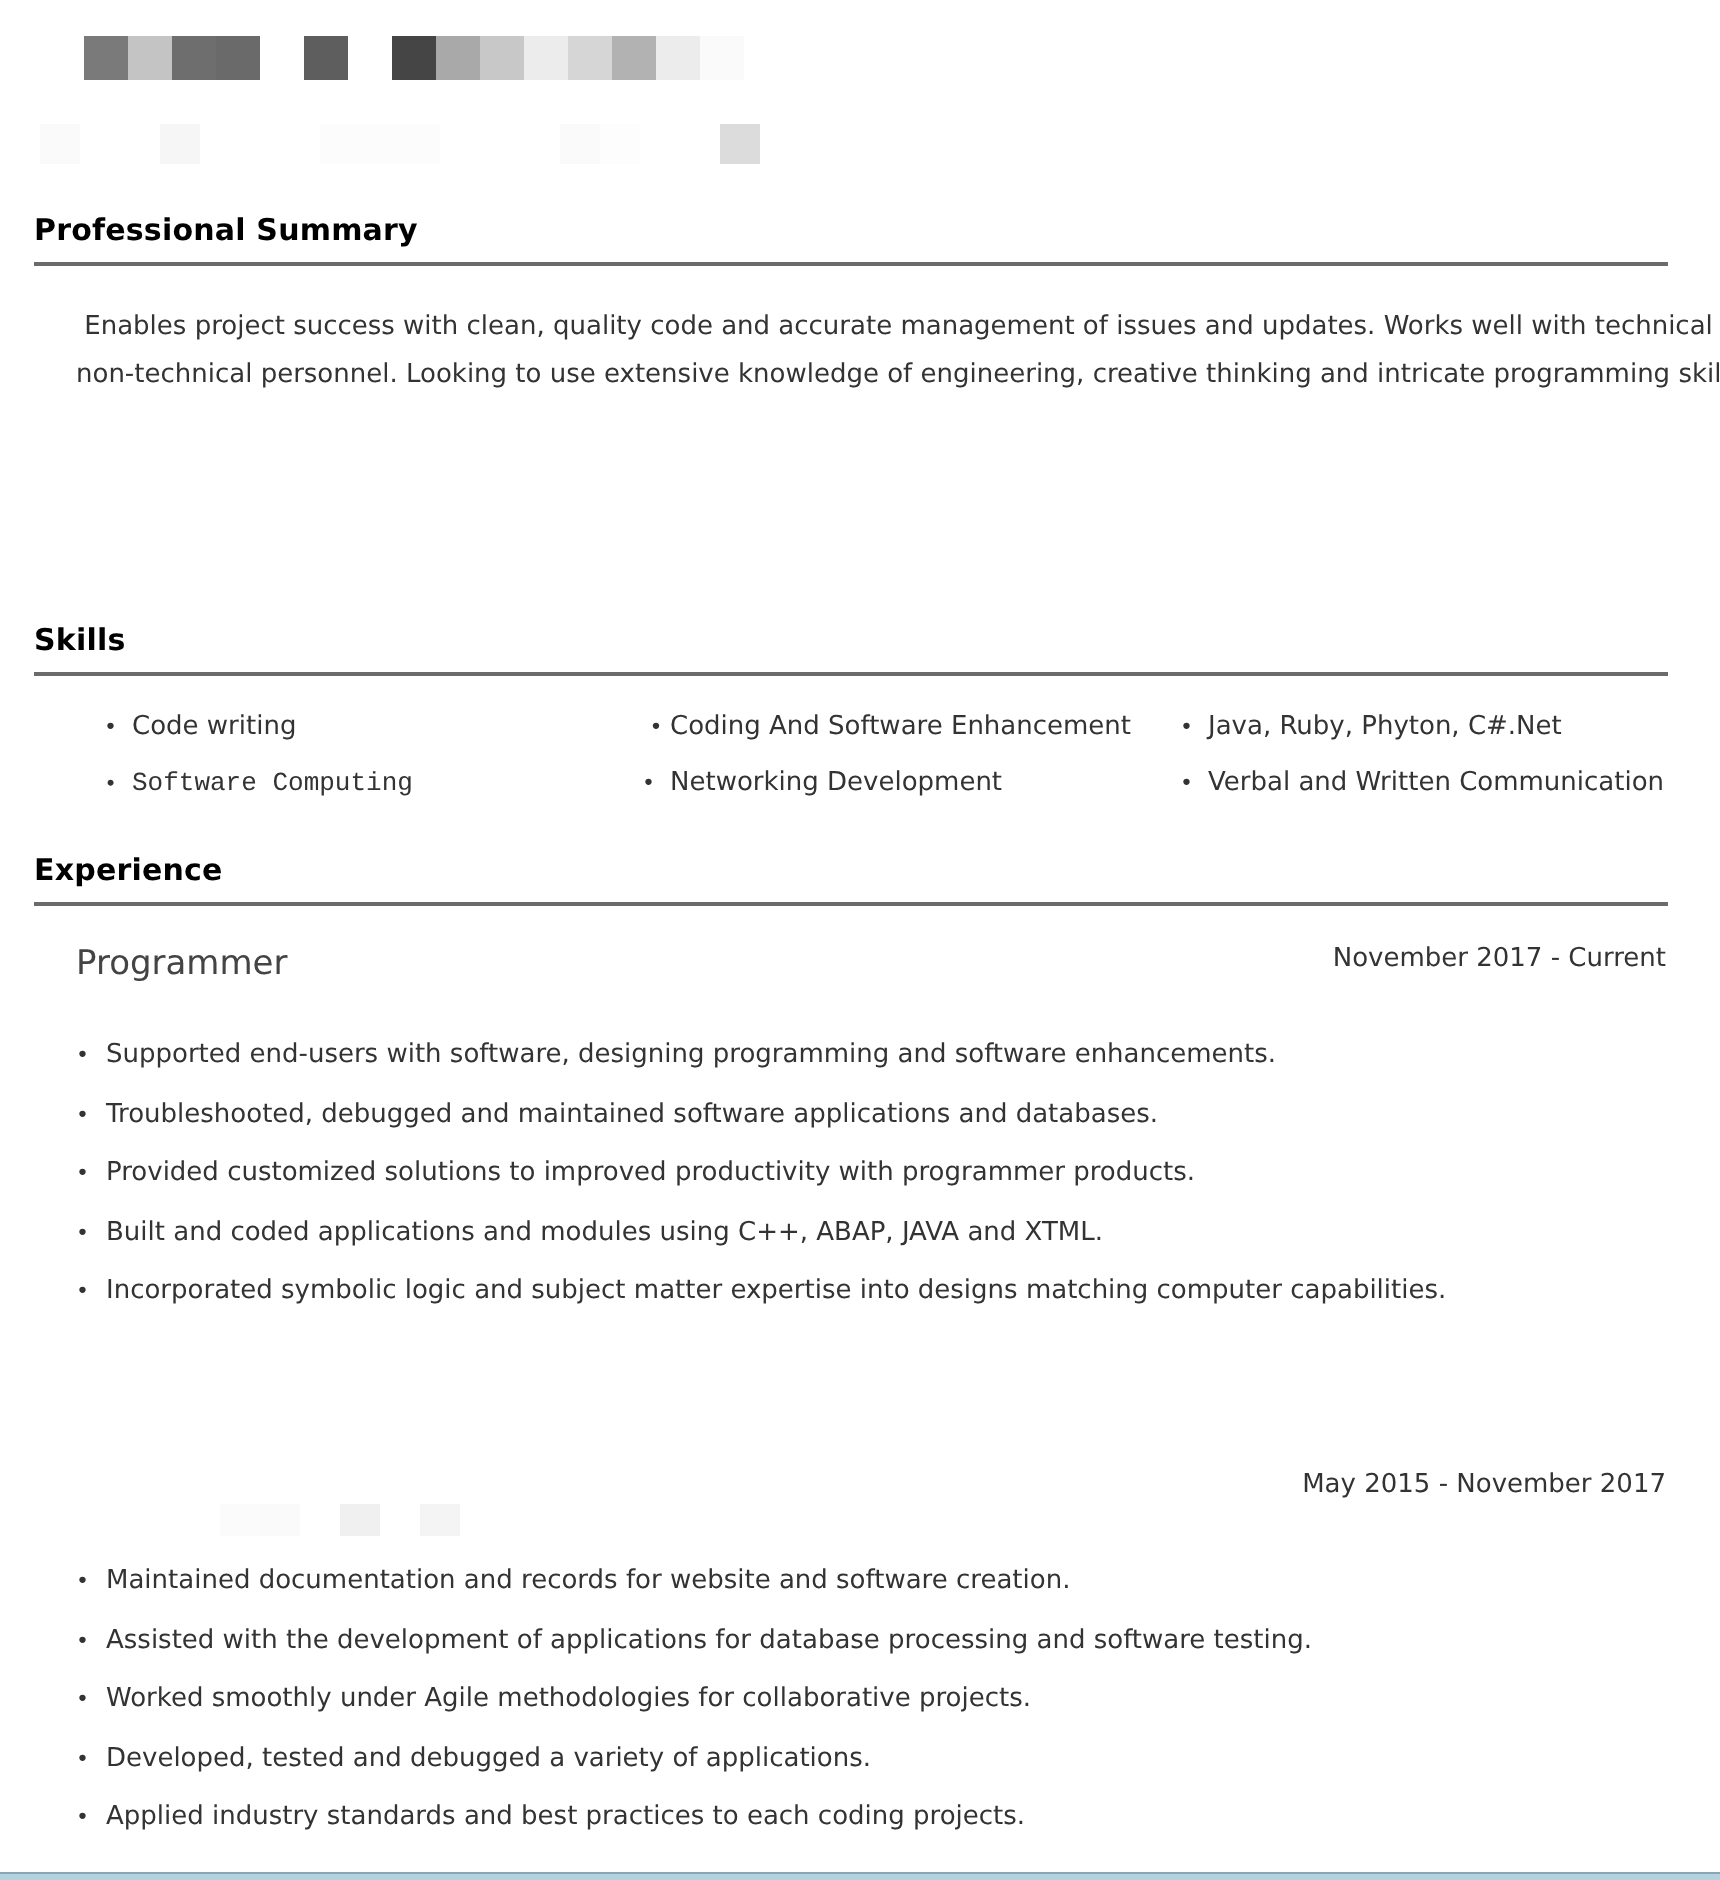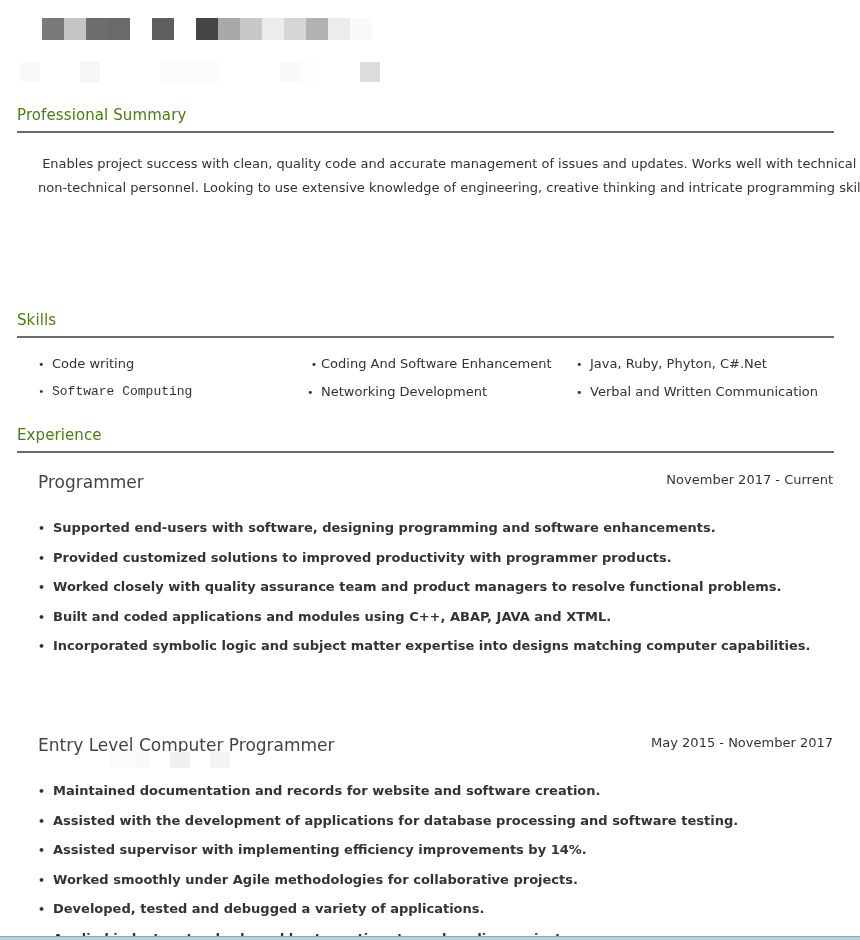--- a/index.html
+++ b/index.html
@@ -31,22 +31,22 @@
       height: 22px;
     }
     .name-mosaic { left: 42px; top: 18px; }
     .contact-mosaic { left: 20px; top: 62px; }
     .contact-mosaic .px { width: 20px; height: 20px; }
 
     .section-title {
       position: absolute;
       left: 17px;
       font-size: 15px;
-      font-weight: normal;
-      color: #4d7c0f;
+      font-weight: bold;
+      color: #000000;
       letter-spacing: 0.1px;
     }
     .section-rule {
       position: absolute;
       left: 17px;
       width: 817px;
       height: 2px;
       background: #6b6b6b;
     }
     .summary {
@@ -65,20 +65,21 @@
       position: absolute;
       left: 38px;
       top: 356px;
       width: 800px;
     }
     .skill {
       position: absolute;
       font-size: 13px;
       color: #333333;
       white-space: nowrap;
+      margin-left: 14px;
     }
     .bullet {
       display: inline-block;
       width: 14px;
       color: #333333;
       font-size: 11px;
     }
 
     .job-title {
       position: absolute;
@@ -100,21 +101,20 @@
       padding: 0;
       list-style: none;
       width: 800px;
     }
     .job-list li {
       font-size: 13px;
       color: #333333;
       height: 29.5px;
       line-height: 18px;
       white-space: nowrap;
-      font-weight: bold;
     }
     .job-list li .bullet { width: 15px; }
 
     .company-mosaic { left: 110px; top: 752px; }
     .company-mosaic .px { width: 20px; height: 16px; }
 
     .bottom-bar {
       position: absolute;
       left: 0;
       top: 936px;
@@ -186,39 +186,37 @@
     <div class="skill" style="left:538px; top:28px;"><span class="bullet">•</span><span>Verbal and Written Communication</span></div>
   </div>
 
   <div class="section-title" style="top:426px;">Experience</div>
   <div class="section-rule" style="top:451px;"></div>
 
   <div class="job-title" style="top:472px;">Programmer</div>
   <div class="job-dates" style="top:472px;">November 2017 - Current</div>
   <ul class="job-list" style="top:519px;">
     <li><span class="bullet">•</span><span>Supported end-users with software, designing programming and software enhancements.</span></li>
+    <li><span class="bullet">•</span><span>Troubleshooted, debugged and maintained software applications and databases.</span></li>
     <li><span class="bullet">•</span><span>Provided customized solutions to improved productivity with programmer products.</span></li>
-    <li><span class="bullet">•</span><span>Worked closely with quality assurance team and product managers to resolve functional problems.</span></li>
     <li><span class="bullet">•</span><span>Built and coded applications and modules using C++, ABAP, JAVA and XTML.</span></li>
     <li><span class="bullet">•</span><span>Incorporated symbolic logic and subject matter expertise into designs matching computer capabilities.</span></li>
   </ul>
 
-  <div class="job-title" style="top:735px;">Entry Level Computer Programmer</div>
   <div class="job-dates" style="top:735px;">May 2015 - November 2017</div>
   <div class="redact-row company-mosaic" id="company-mosaic">
       <div class="px" style="background: rgb(251, 251, 251);"></div>
       <div class="px" style="background: rgb(250, 250, 250);"></div>
       <div class="px" style="background: rgb(255, 255, 255);"></div>
       <div class="px" style="background: rgb(240, 240, 240);"></div>
       <div class="px" style="background: rgb(255, 255, 255);"></div>
       <div class="px" style="background: rgb(244, 244, 244);"></div>
     </div>
   <ul class="job-list" style="top:782px;">
     <li><span class="bullet">•</span><span>Maintained documentation and records for website and software creation.</span></li>
     <li><span class="bullet">•</span><span>Assisted with the development of applications for database processing and software testing.</span></li>
-    <li><span class="bullet">•</span><span>Assisted supervisor with implementing efficiency improvements by 14%.</span></li>
     <li><span class="bullet">•</span><span>Worked smoothly under Agile methodologies for collaborative projects.</span></li>
     <li><span class="bullet">•</span><span>Developed, tested and debugged a variety of applications.</span></li>
     <li><span class="bullet">•</span><span>Applied industry standards and best practices to each coding projects.</span></li>
   </ul>
 
   <div class="bottom-bar"></div>
 </div>
 
 </body></html>

